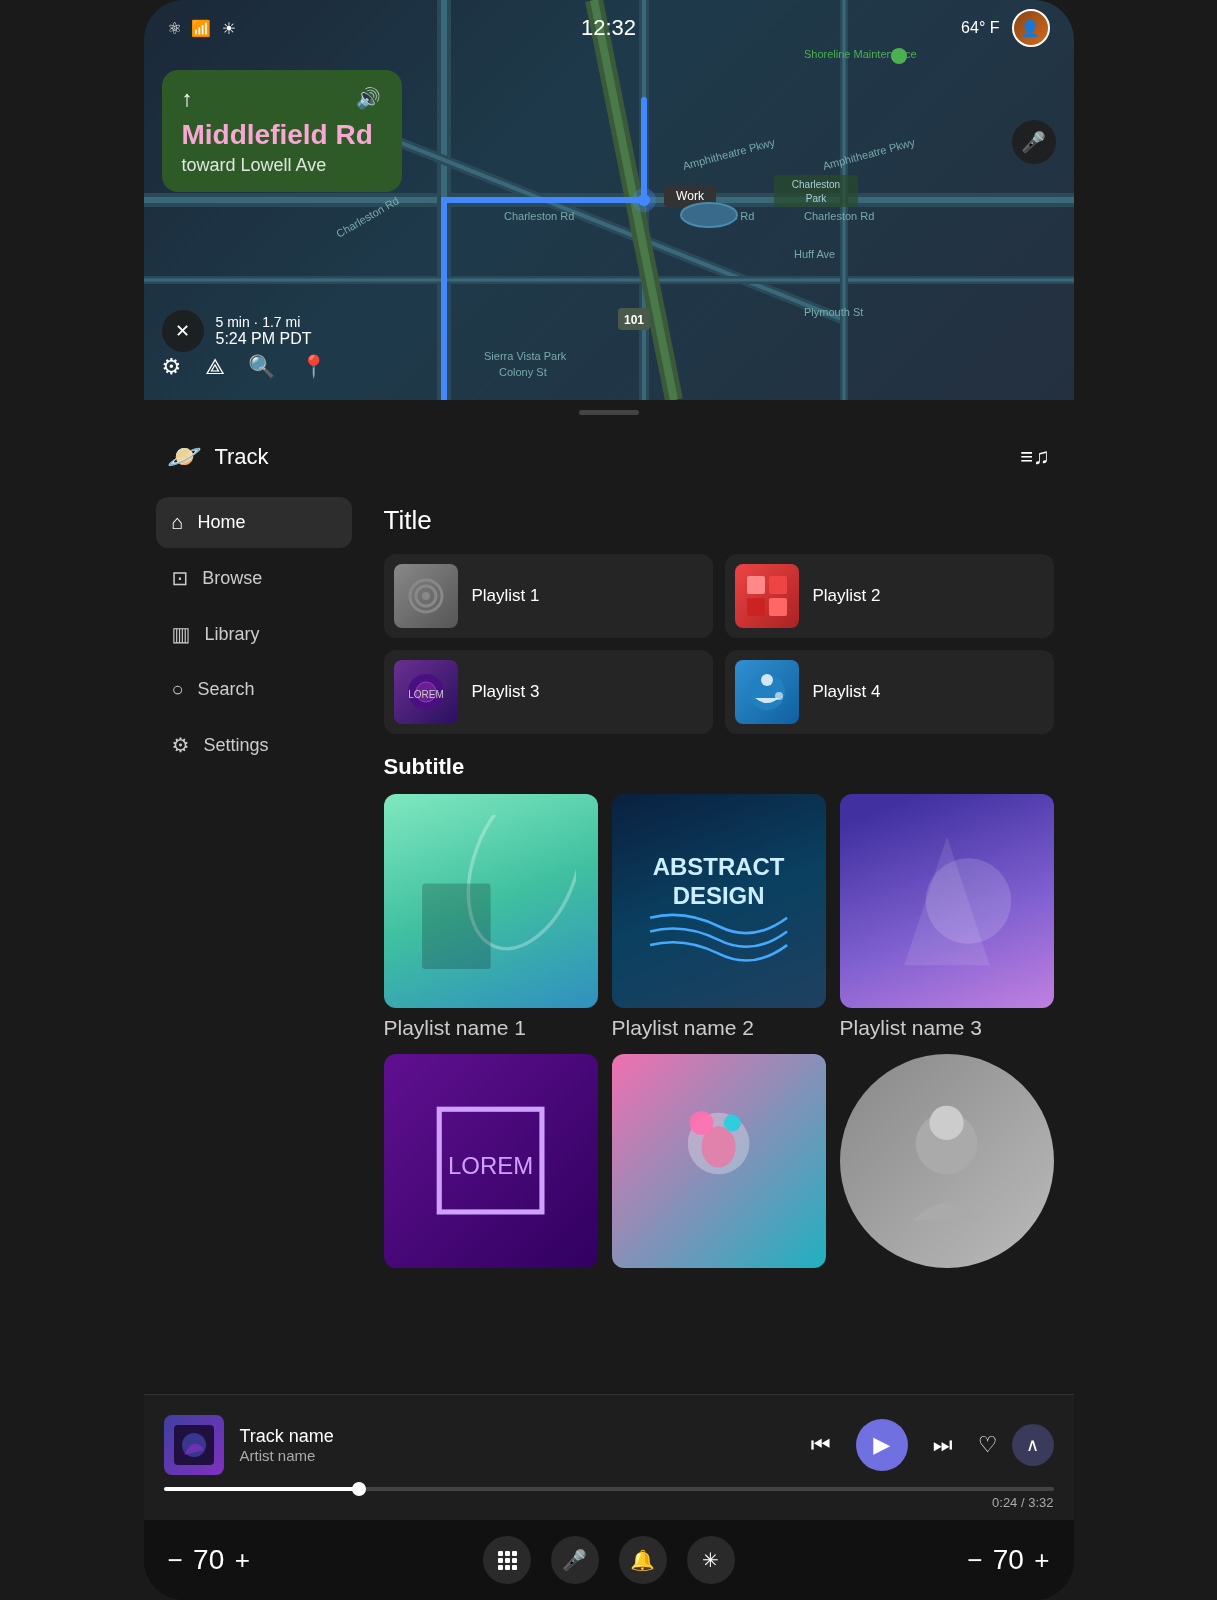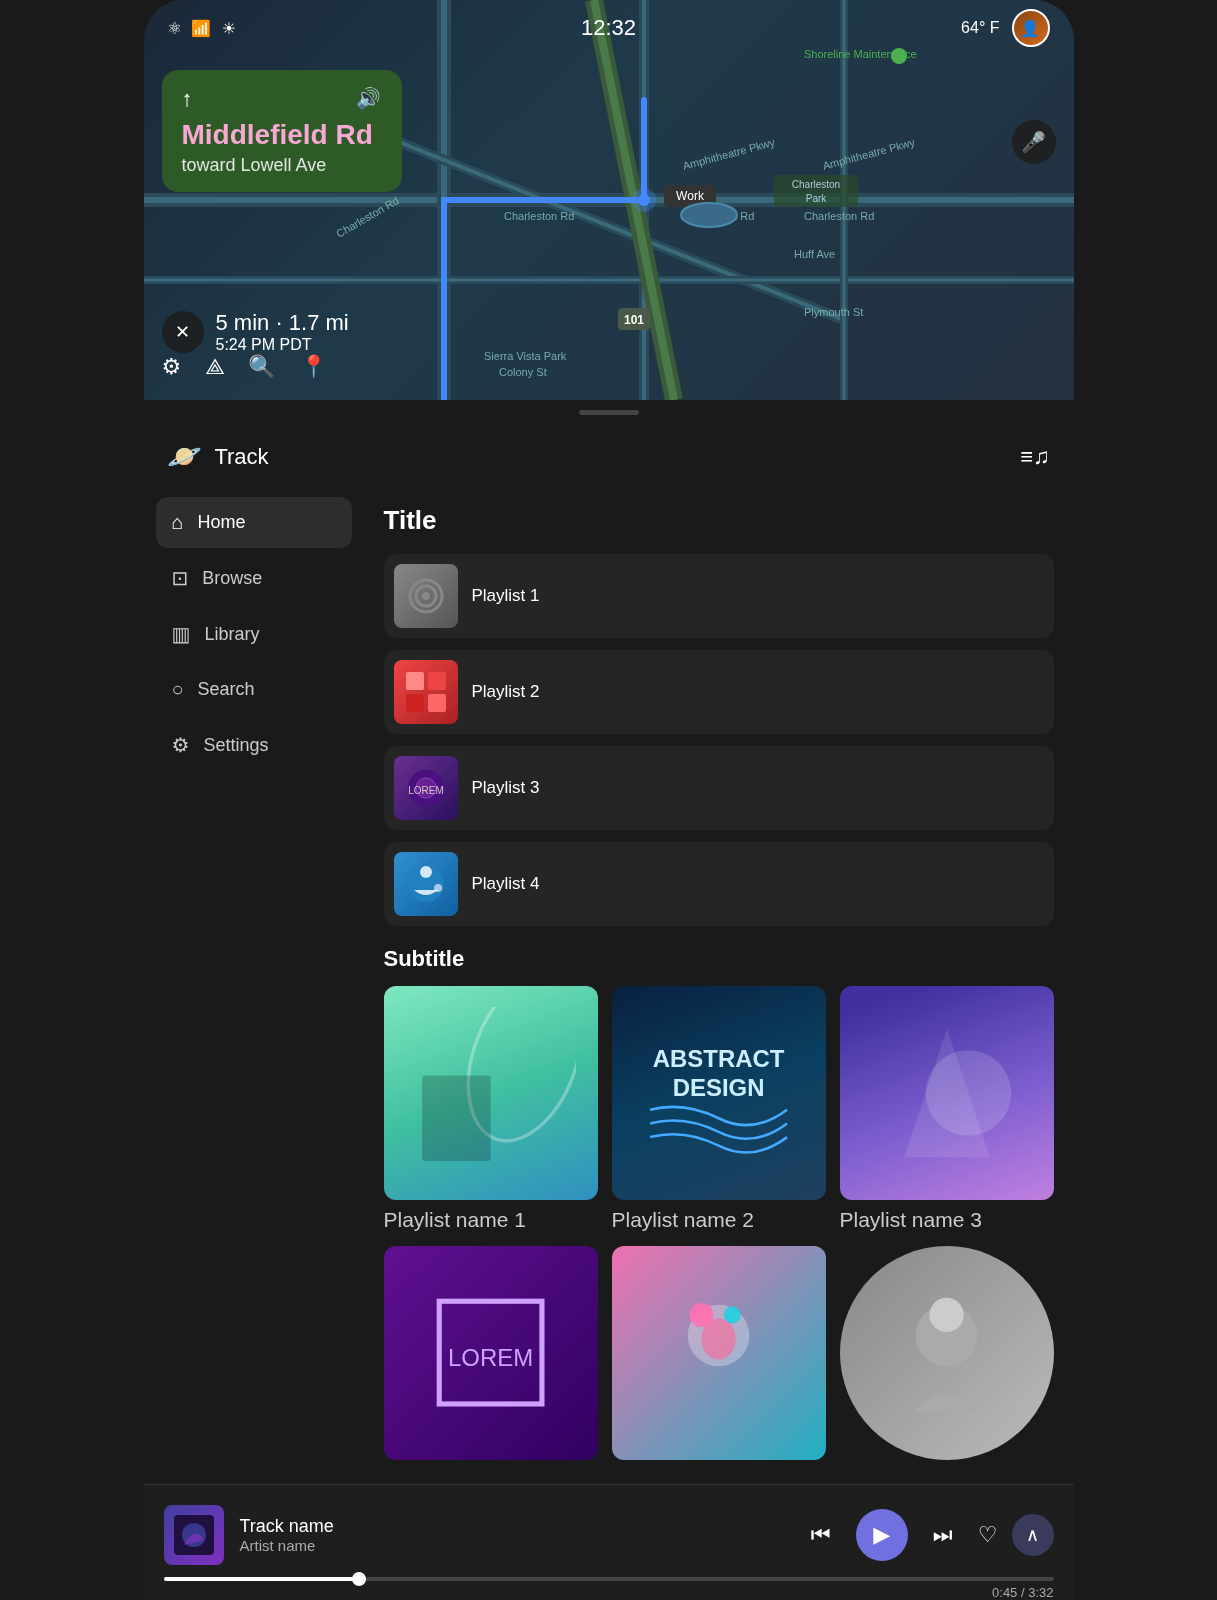--- a/index.html
+++ b/index.html
@@ -130,21 +130,21 @@
       align-items: center;
       justify-content: center;
       cursor: pointer;
     }
     .nav-details {
       color: #fff;
       font-size: 16px;
     }
     .nav-details .time-dist {
       font-weight: 500;
-      font-size: 22px;
+      font-size: 14px;
     }
     .map-controls {
       position: absolute;
       bottom: 20px;
       left: 18px;
       display: flex;
       gap: 24px;
       z-index: 10;
     }
     .map-ctrl-icon {
@@ -254,34 +254,34 @@
 
     
     .content-area {
       flex: 1;
       padding: 16px 20px;
       overflow-y: auto;
     }
     .section-title {
       color: #fff;
       font-size: 26px;
-      font-weight: 700;
+      font-weight: 400;
       margin-bottom: 18px;
     }
     .section-subtitle {
       color: #fff;
       font-size: 22px;
       font-weight: 600;
       margin: 20px 0 14px;
     }
 
     
     .playlist-grid-2 {
       display: grid;
-      grid-template-columns: 1fr;
+      grid-template-columns: 1fr 1fr;
       gap: 12px;
       margin-bottom: 8px;
     }
     .playlist-card {
       display: flex;
       align-items: center;
       gap: 14px;
       background: #252525;
       border-radius: 12px;
       padding: 10px;
@@ -813,21 +813,21 @@
           <button class="ctrl-btn">⏭</button>
           <button class="heart-btn">♡</button>
           <button class="expand-btn">∧</button>
         </div>
       </div>
       <div class="progress-bar">
         <div class="progress-fill"></div>
         <div class="progress-thumb"></div>
       </div>
       <div class="time-labels">
-        <span class="time-text">0:45 / 3:32</span>
+        <span class="time-text">0:24 / 3:32</span>
       </div>
     </div>
 
   </div>
 
   <div class="bottom-bar">
     <div class="volume-ctrl">
       <button class="vol-btn">−</button>
       <span class="vol-num">70</span>
       <button class="vol-btn">+</button>

